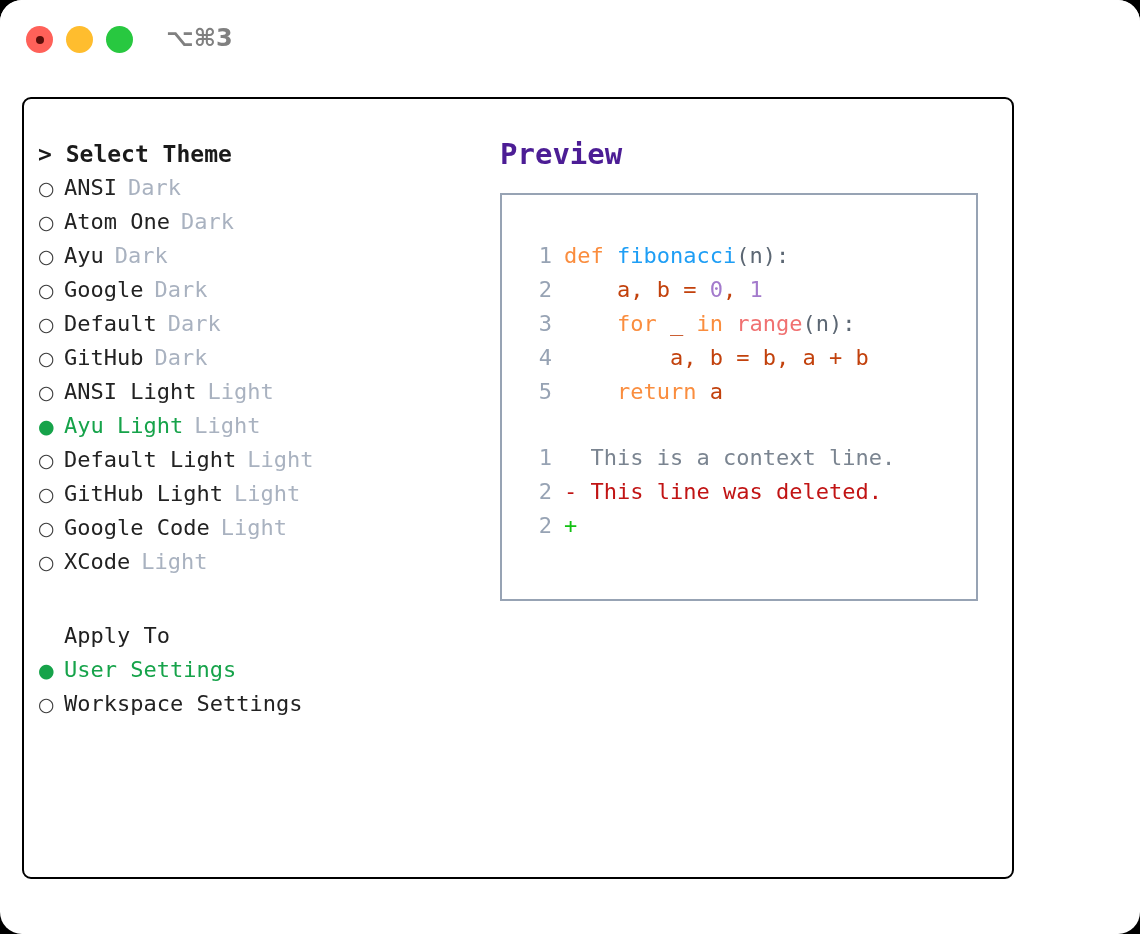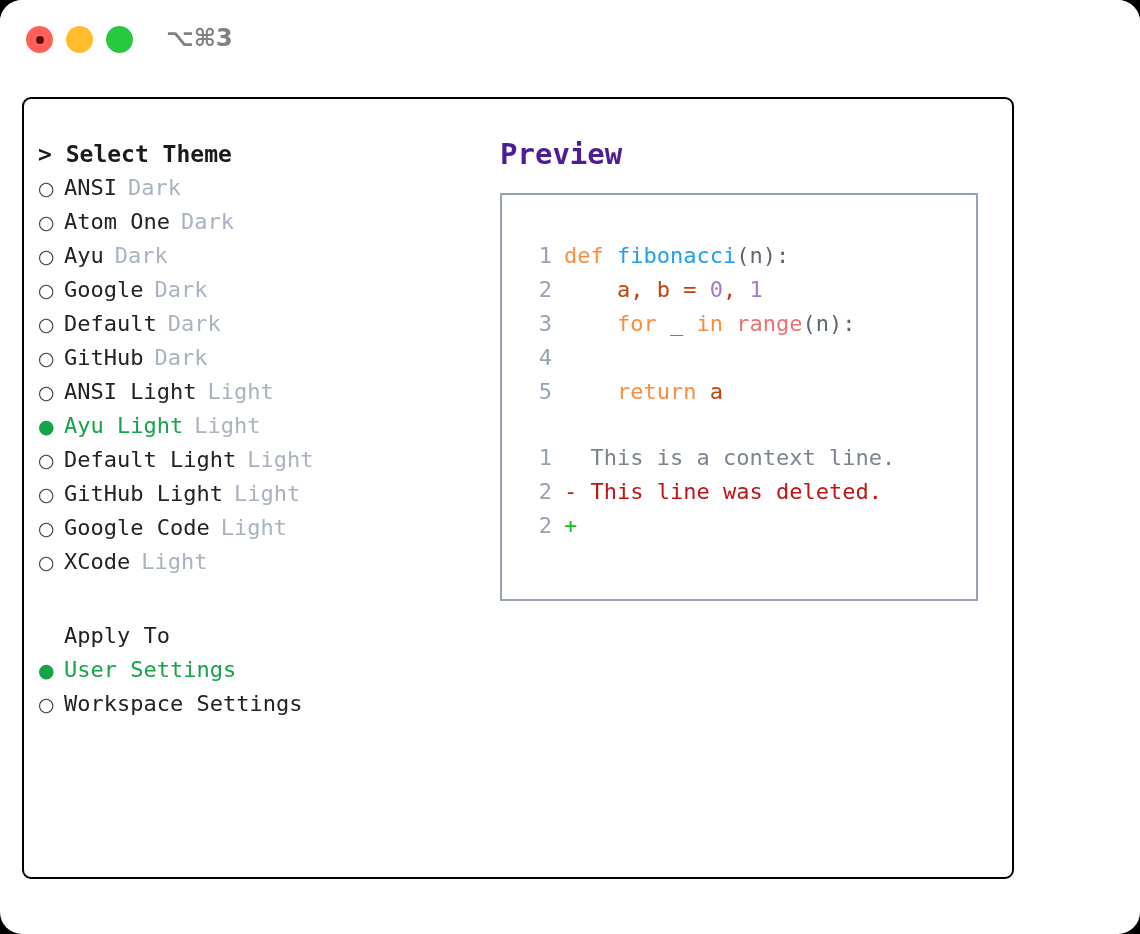--- a/index.html
+++ b/index.html
@@ -225,21 +225,21 @@
 
     </div>
 
     <div id="right-pane">
       <div id="preview-header">Preview</div>
       <div id="preview-box">
         <div id="code-block">
             <div class="code-line"><span class="ln">1</span><span class="t-kw">def</span><span class="t-punc"> </span><span class="t-fn">fibonacci</span><span class="t-punc">(n):</span></div>
             <div class="code-line"><span class="ln">2</span><span class="t-var">    a, b = </span><span class="t-num">0</span><span class="t-var">, </span><span class="t-num">1</span></div>
             <div class="code-line"><span class="ln">3</span><span class="t-var">    </span><span class="t-kw">for</span><span class="t-var"> _ </span><span class="t-kw">in</span><span class="t-var"> </span><span class="t-call">range</span><span class="t-punc">(n):</span></div>
-            <div class="code-line"><span class="ln">4</span></div>
+            <div class="code-line"><span class="ln">4</span><span class="t-var">        a, b = b, a + b</span></div>
             <div class="code-line"><span class="ln">5</span><span class="t-var">    </span><span class="t-kw">return</span><span class="t-var"> a</span></div>
           </div>
         <div class="code-gap"></div>
         <div id="diff-block">
             <div class="code-line"><span class="ln">1</span><span class="t-ctx">  </span><span class="t-ctx">This is a context line.</span></div>
             <div class="code-line"><span class="ln">2</span><span class="t-del">- </span><span class="t-del">This line was deleted.</span></div>
             <div class="code-line"><span class="ln">2</span><span class="t-add">+ </span></div>
           </div>
       </div>
     </div>

